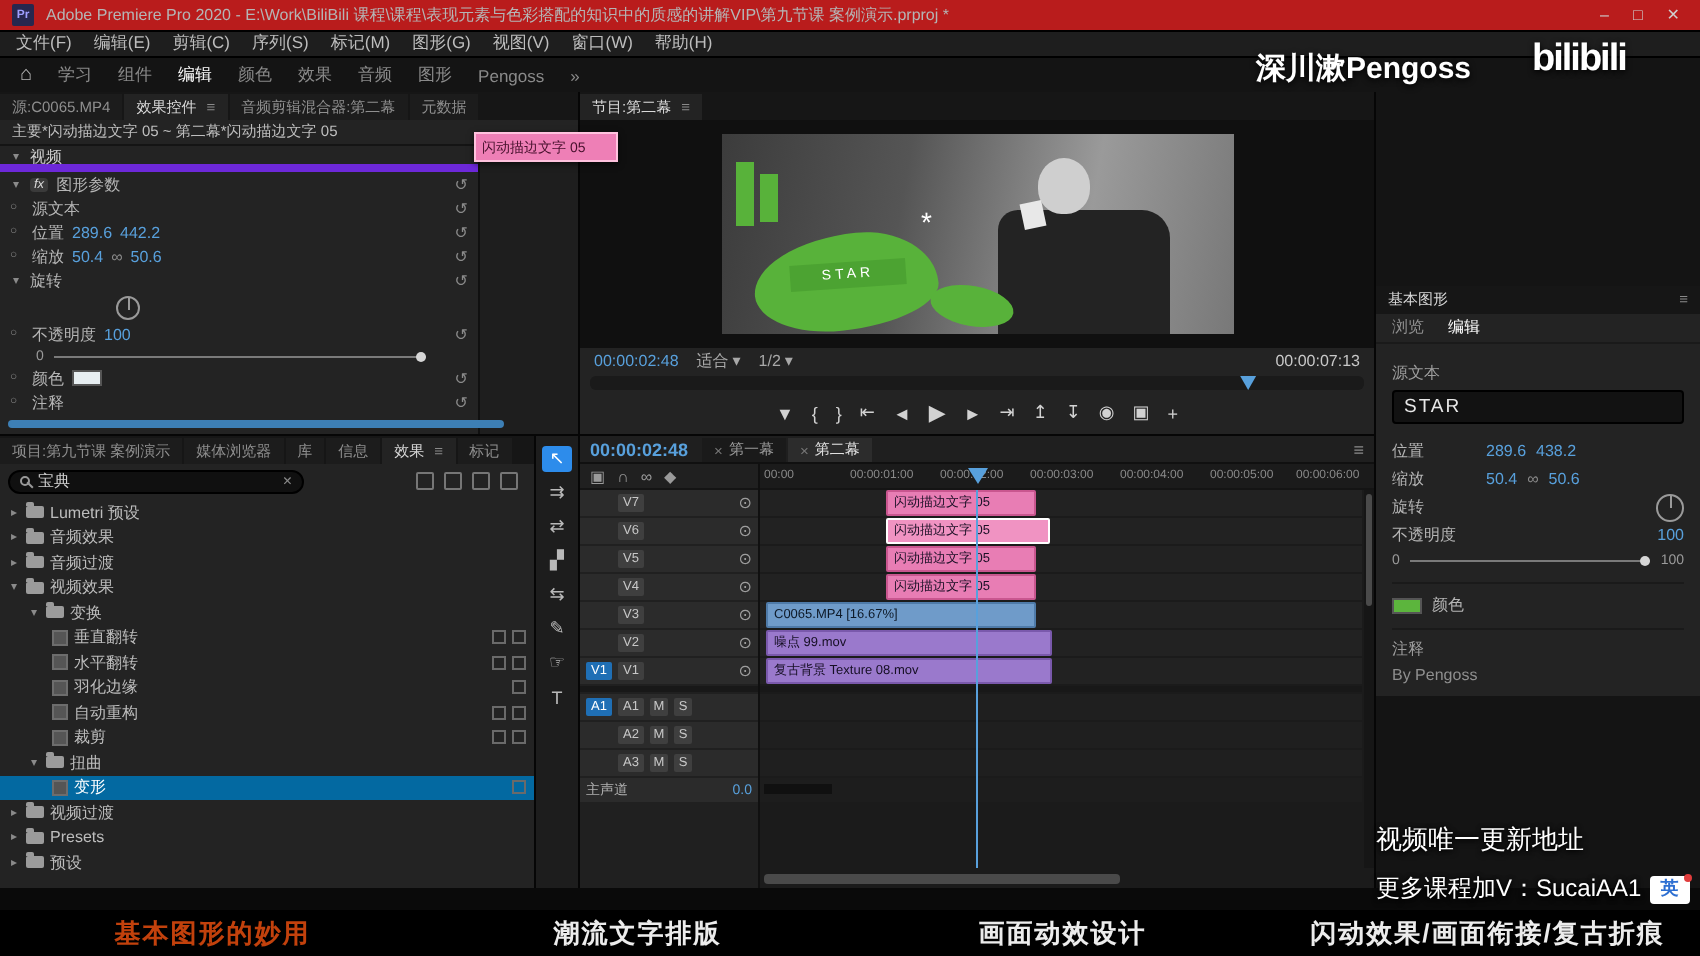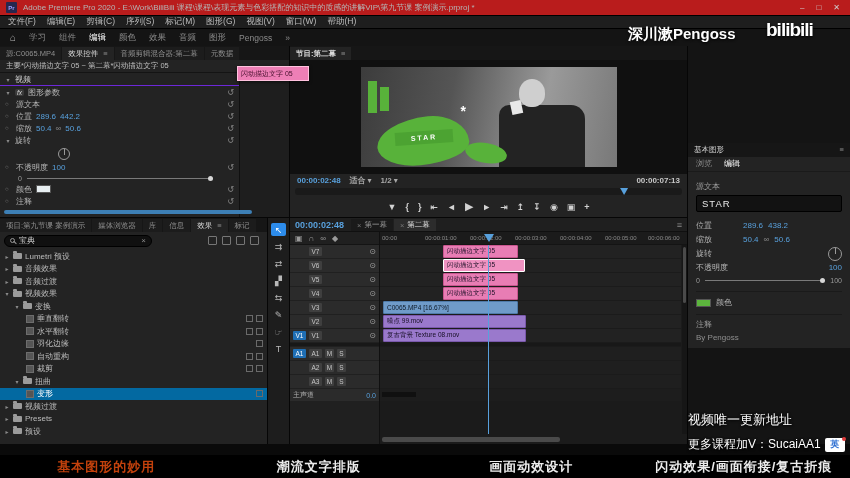--- a/index.html
+++ b/index.html
@@ -37,21 +37,21 @@
 .dial::after{content:'';position:absolute;left:50%;top:0;width:1px;height:6px;background:#9a9a9a;}
 .divider{height:1px;background:#1a1a1a;margin:4px 0;}
 
 
 .ecp{height:172px;display:flex;flex-direction:column;border-bottom:1px solid #060606;position:relative;}
 .ecp-header{height:13px;border-bottom:1px solid #141414;display:flex;align-items:center;padding:0 6px;font-size:7.5px;color:#bfbfbf;white-space:nowrap;overflow:hidden;}
 .ecp-body{flex:1;display:flex;overflow:hidden;}
 .ecp-params{width:240px;border-right:1px solid #101010;padding-top:1px;}
 .ecp-lane{flex:1;background:#1e1e1e;}
 .prow{height:12px;display:flex;align-items:center;gap:4px;padding:0 5px;font-size:8px;color:#b5b5b5;}
-.prow.section{border-bottom:1px solid #6d28d9;color:#cfcfcf;}
+.prow.section{border-bottom:4px solid #6d28d9;color:#cfcfcf;}
 .fxbadge{color:#d8d8d8;font-style:italic;font-size:6.5px;background:#3a3a3a;padding:0 2px;border-radius:2px;}
 .dialrow{height:15px;display:flex;align-items:center;padding-left:58px;}
 .sliderrow{height:10px;display:flex;align-items:center;gap:5px;padding:0 26px 0 18px;font-size:7px;color:#9a9a9a;}
 .strack{flex:1;height:1px;background:#7a7a7a;position:relative;}
 .sdot{position:absolute;right:0;top:-2px;width:5px;height:5px;background:#d6d6d6;border-radius:50%;}
 .swatch{width:15px;height:8px;background:#e7eef1;border:1px solid #555;flex:0 0 auto;}
 .swatch.green{background:#5cb53d;}
 .ecp-hscroll{position:absolute;bottom:3px;left:4px;width:248px;height:4px;border-radius:2px;background:#3d7fb5;}
 
 
@@ -72,21 +72,21 @@
 .fxitem{width:8px;height:8px;background:#555;border:1px solid #6d6d6d;flex:0 0 auto;}
 .badges{margin-left:auto;display:flex;gap:3px;}
 .badge{width:7px;height:7px;border:1px solid #6a6a6a;}
 
 
 .tools{flex:1;background:#1d1d1d;display:flex;flex-direction:column;align-items:center;padding-top:5px;gap:4px;font-size:9px;color:#b9b9b9;}
 .tool{width:15px;height:13px;display:flex;align-items:center;justify-content:center;border-radius:2px;}
 .tool.active{background:#2d8ceb;color:#fff;}
 
 
-.program{height:172px;display:flex;flex-direction:column;border-bottom:1px solid #060606;font-weight:bold;}
+.program{height:172px;display:flex;flex-direction:column;border-bottom:1px solid #060606;}
 .viewer{flex:1;background:#101010;display:flex;align-items:center;justify-content:center;overflow:hidden;}
 .video{width:256px;height:100px;position:relative;background:#6e6e6e;overflow:hidden;}
 .v-photo{position:absolute;inset:0;background:linear-gradient(100deg,#3c3c3c,#555 35%,#9a9a9a 70%,#787878);}
 .v-head{position:absolute;left:158px;top:12px;width:26px;height:28px;background:#cfcfcf;border-radius:50% 50% 45% 45%;}
 .v-body{position:absolute;left:138px;top:38px;width:86px;height:62px;background:#232323;border-radius:10px 14px 0 0;}
 .v-cup{position:absolute;left:150px;top:34px;width:11px;height:13px;background:#e8e8e8;transform:rotate(-12deg);}
 .v-blob1{position:absolute;left:16px;top:50px;width:92px;height:48px;background:#58b23a;border-radius:58% 42% 55% 45%/55% 60% 40% 45%;transform:rotate(-6deg);}
 .v-blob2{position:absolute;left:104px;top:76px;width:42px;height:20px;background:#58b23a;border-radius:50%;transform:rotate(10deg);}
 .v-bar1{position:absolute;left:7px;top:14px;width:9px;height:32px;background:#58b23a;}
 .v-bar2{position:absolute;left:19px;top:20px;width:9px;height:24px;background:#58b23a;}

